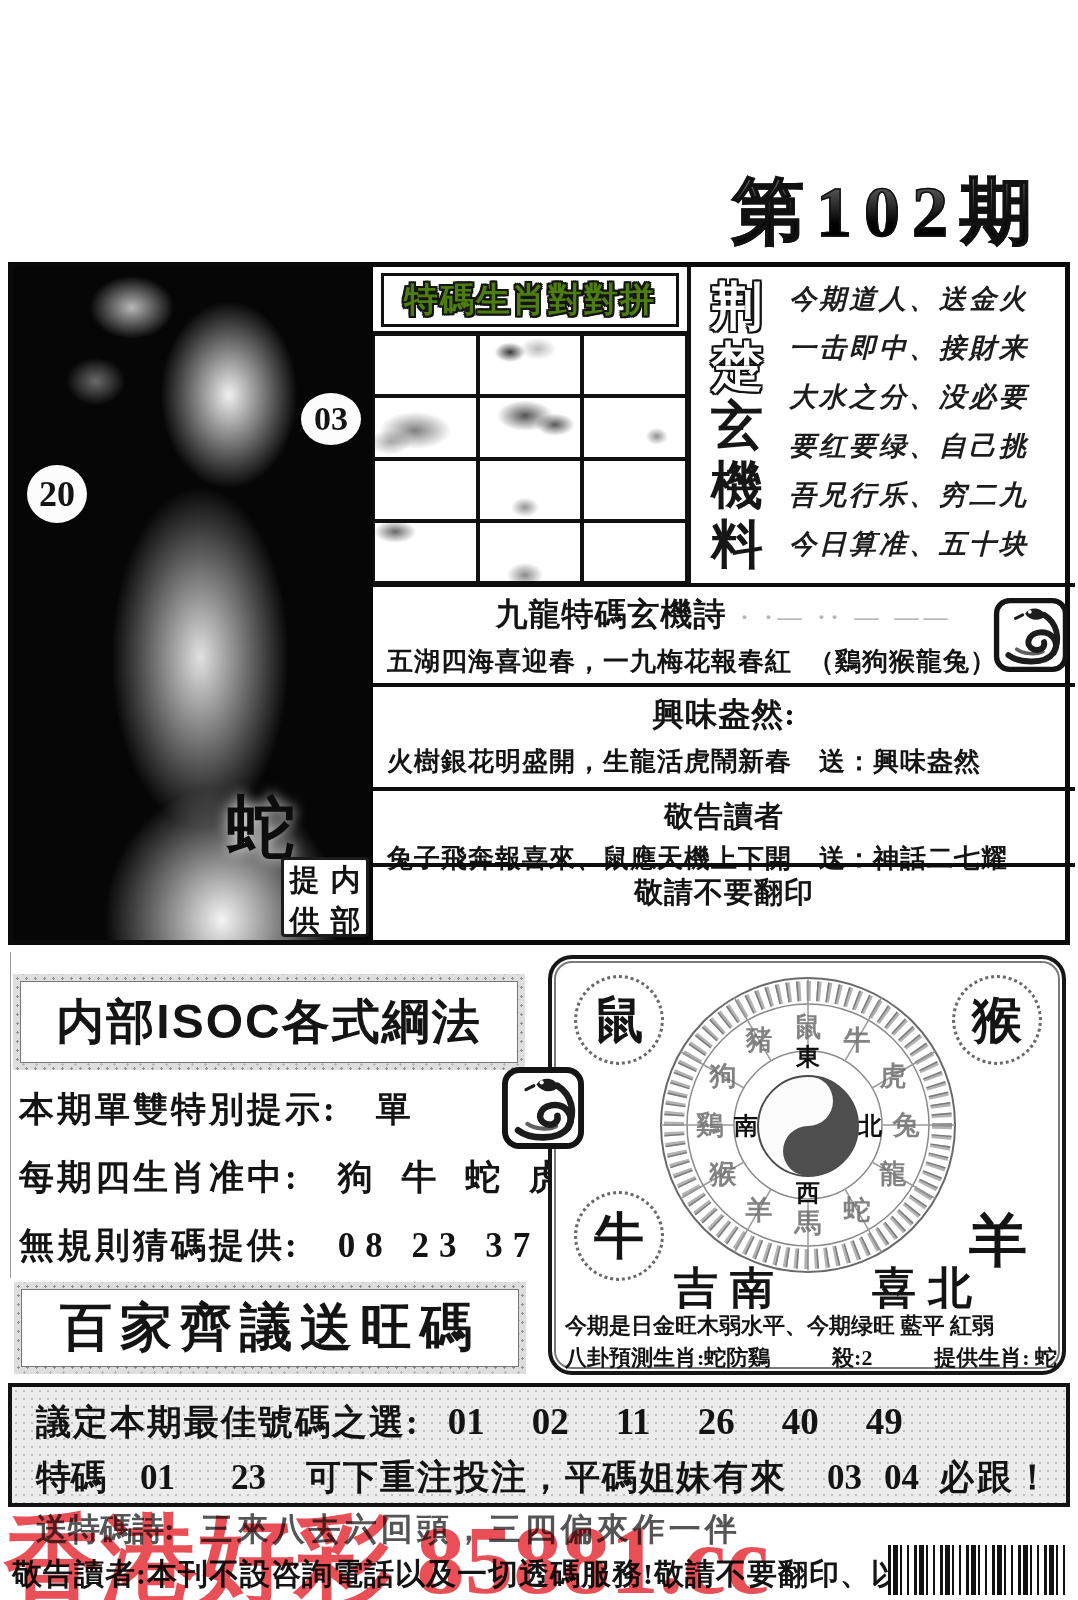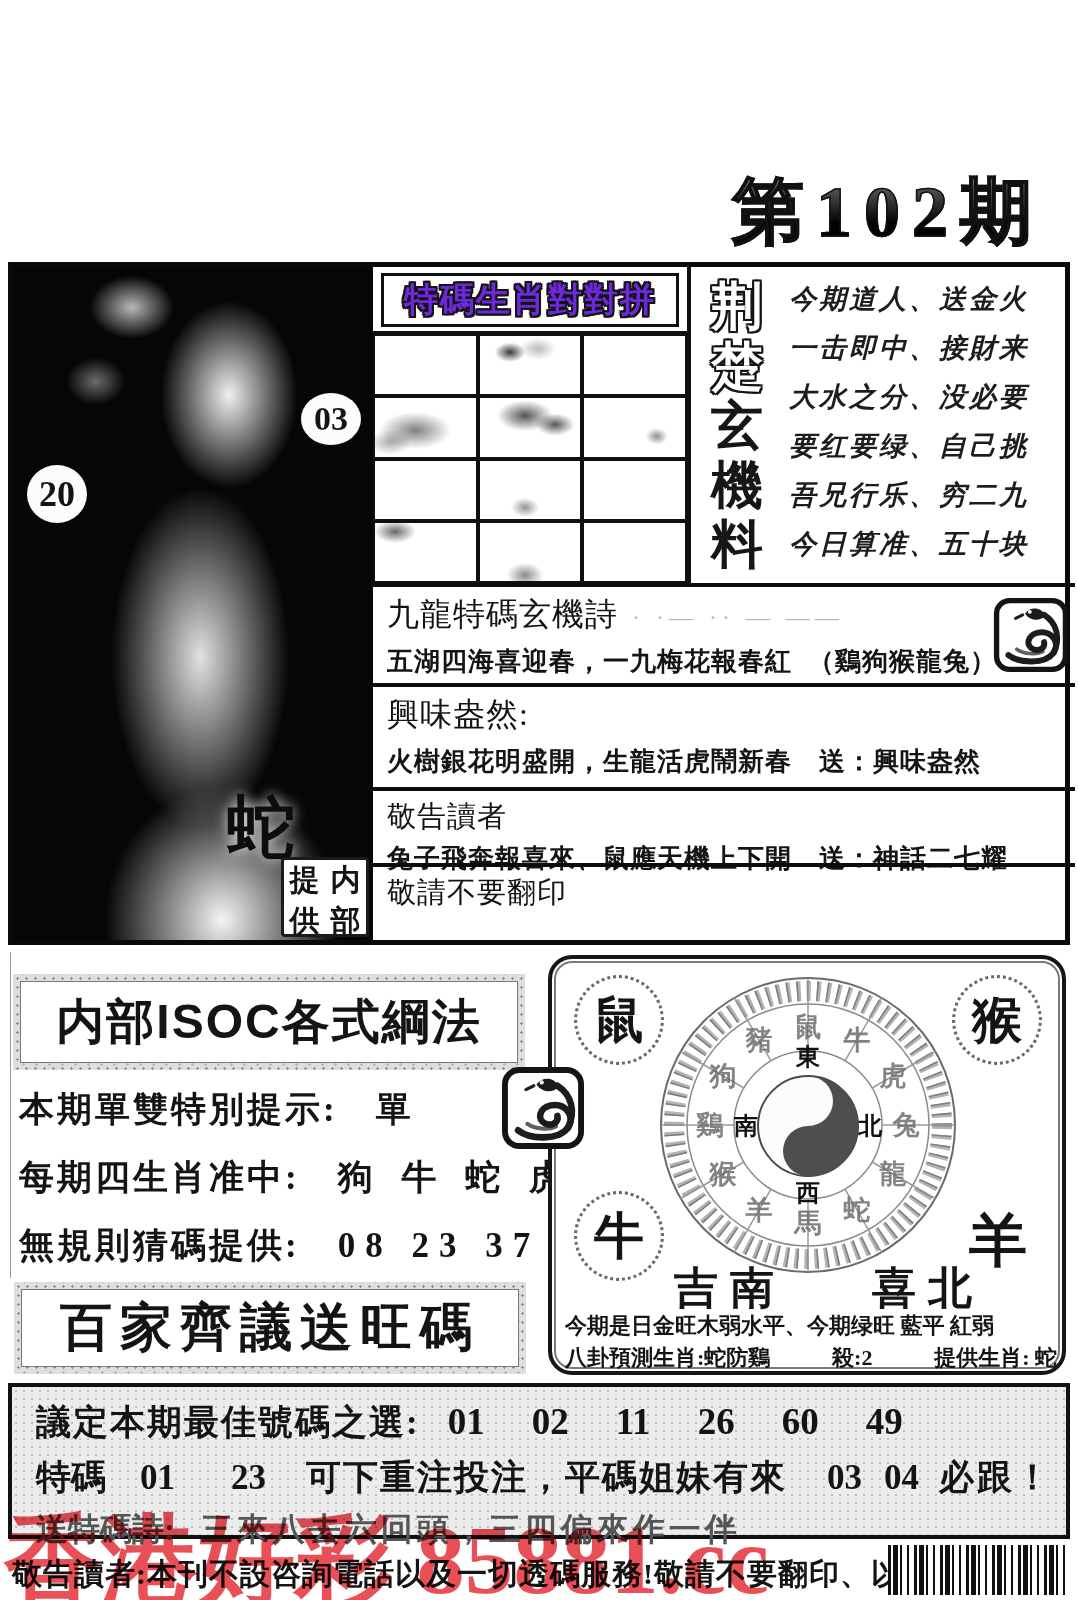--- a/index.html
+++ b/index.html
@@ -35,41 +35,41 @@
   .ball-left{left:14px;top:198px;width:60px;height:58px;font-size:36px;}
   .snake-char{position:absolute;left:214px;top:516px;font-size:68px;font-weight:bold;color:#0d0d0d;
     text-shadow:0 0 14px rgba(255,255,255,.9);}
   .stamp-mini{position:absolute;left:268px;top:590px;width:88px;height:80px;background:#fff;border:3px solid #1b1b1b;
     box-sizing:border-box;display:grid;grid-template-columns:1fr 1fr;align-items:center;justify-items:center;
     font-size:30px;font-weight:bold;border-radius:4px;}
   .right-col{position:absolute;left:360px;top:0;width:702px;height:673px;display:flex;flex-direction:column;}
   .row-top{height:316px;display:flex;box-sizing:border-box;}
   .grid-block{width:318px;border-right:4px solid #101010;box-sizing:border-box;display:flex;flex-direction:column;}
   .pg-header{margin:6px 8px 4px 8px;border:3px solid #101010;height:48px;display:flex;align-items:center;justify-content:center;
-    font-family:"Liberation Sans","DejaVu Sans",sans-serif;font-weight:900;font-size:34px;letter-spacing:2px;color:#6d28d9;
+    font-family:"Liberation Sans","DejaVu Sans",sans-serif;font-weight:900;font-size:34px;letter-spacing:2px;color:#4d7c0f;
     text-shadow:-2px -2px 0 #141414,2px -2px 0 #141414,-2px 2px 0 #141414,2px 2px 0 #141414,0 2px 0 #141414,0 -2px 0 #141414,2px 0 0 #141414,-2px 0 0 #141414;}
   .pg-grid{flex:1;margin:0 0 0 0;display:grid;grid-template-columns:repeat(3,1fr);grid-template-rows:repeat(4,1fr);border-top:3px solid #101010;}
   .pg-cell{border:2px solid #101010;background:#fff;}
   .c2{background-image:radial-gradient(22px 14px at 30% 28%,rgba(20,20,20,.85),transparent 70%),radial-gradient(26px 16px at 58% 22%,rgba(120,120,120,.5),transparent 70%);}
   .c4{background-image:radial-gradient(50px 26px at 40% 55%,rgba(60,60,60,.65),transparent 72%),radial-gradient(30px 18px at 15% 75%,rgba(90,90,90,.5),transparent 70%);}
   .c5{background-image:radial-gradient(40px 22px at 45% 30%,rgba(40,40,40,.8),transparent 70%),radial-gradient(28px 16px at 75% 45%,rgba(30,30,30,.75),transparent 70%);}
   .c6{background-image:radial-gradient(16px 12px at 72% 65%,rgba(70,70,70,.6),transparent 70%);}
   .c8{background-image:radial-gradient(20px 14px at 45% 80%,rgba(60,60,60,.55),transparent 70%);}
   .c10{background-image:radial-gradient(30px 16px at 20% 15%,rgba(40,40,40,.7),transparent 70%);}
   .c11{background-image:radial-gradient(26px 18px at 45% 90%,rgba(60,60,60,.6),transparent 70%);}
   .jc-block{flex:1;display:flex;padding:6px 4px 6px 10px;box-sizing:border-box;}
   .jc-header{width:72px;display:flex;flex-direction:column;justify-content:space-between;padding:4px 0;}
   .jc-header div{font-size:52px;font-weight:900;line-height:58px;text-align:center;font-family:"Liberation Sans","DejaVu Sans",sans-serif;color:#161616;}
   .jc-header div:nth-child(-n+2){color:#fff;
     text-shadow:-2px -2px 0 #141414,2px -2px 0 #141414,-2px 2px 0 #141414,2px 2px 0 #141414,0 2px 0 #141414,0 -2px 0 #141414,2px 0 0 #141414,-2px 0 0 #141414;}
   .jc-lines{flex:1;padding:2px 0 0 16px;}
   .jc-lines div{font-size:27px;font-style:italic;font-weight:600;letter-spacing:3px;line-height:49px;color:#1d1d1d;white-space:nowrap;}
 
   .sec{border-top:4px solid #0c0c0c;padding:6px 14px;box-sizing:border-box;position:relative;}
-  .sec-h{font-size:32px;font-weight:normal;letter-spacing:1px;}
+  .sec-h{font-size:32px;font-weight:bold;letter-spacing:1px;text-align:center;}
   .sec-l{font-size:26px;font-weight:bold;letter-spacing:1px;margin-top:7px;white-space:nowrap;}
   .sec0{height:100px;}.sec1{height:104px;}.sec2{height:76px;}.sec3{flex:1;}
   .sec2 .sec-h,.sec3 .sec-h{font-size:29px;}
   .sec2 .sec-l,.sec3 .sec-l{margin-top:4px;}
   .faded{color:#b5b5b5;font-size:24px;margin-left:14px;letter-spacing:5px;}
   .bracket{margin-left:16px;}
   .stamp{position:absolute;width:76px;height:80px;}
   .stamp-sec0{right:6px;top:8px;}
 
   
@@ -97,21 +97,21 @@
   .zlabel{position:absolute;top:300px;font-size:44px;font-weight:bold;letter-spacing:12px;white-space:nowrap;}
   .zlabel-s{left:122px;}.zlabel-n{left:320px;}
   .zinfo{position:absolute;left:13px;top:352px;width:492px;font-size:22px;font-weight:bold;white-space:nowrap;letter-spacing:0;}
   .zinfo2{position:absolute;left:13px;top:384px;width:492px;display:flex;justify-content:space-between;font-size:22px;font-weight:bold;}
 
   
   .baijia{position:absolute;left:14px;top:1282px;width:512px;height:92px;padding:7px;box-sizing:border-box;}
   .baijia-title{font-family:"Liberation Sans","DejaVu Sans",sans-serif;font-weight:900;font-size:52px;letter-spacing:8px;white-space:nowrap;}
 
   
-  .picks{position:absolute;left:8px;top:1383px;width:1062px;height:156px;border:4px solid #121212;box-sizing:border-box;
+  .picks{position:absolute;left:8px;top:1383px;width:1062px;height:124px;border:4px solid #121212;box-sizing:border-box;
     background-color:#ececec;background-image:radial-gradient(#bdbdbd 1px,transparent 1.2px);background-size:8px 8px;
     padding:12px 24px;}
   .pline{display:flex;align-items:baseline;font-weight:bold;white-space:nowrap;}
   .pline1 .lbl{font-size:35px;letter-spacing:2px;}
   .pnums{display:flex;margin-left:28px;}
   .pnums span{font-size:37px;margin-right:47px;}
   .pline2{margin-top:8px;font-size:35px;}
   .pline2 .n1{margin-left:34px;}.pline2 .n2{margin-left:56px;}.pline2 .tx{margin-left:40px;letter-spacing:2px;}
   .pline2 .f1{margin-left:40px;}.pline2 .f2{margin-left:22px;}.pline2 .sfx{margin-left:20px;letter-spacing:3px;}
   .pline3{margin-top:7px;font-size:32px;color:#555;}
@@ -317,21 +317,21 @@
   </div>
 
   <div class="picks">
     <div class="pline pline1">
       <span class="lbl">議定本期最佳號碼之選:</span>
       <span class="pnums">
         <span>01</span>
         <span>02</span>
         <span>11</span>
         <span>26</span>
-        <span>60</span>
+        <span>40</span>
         <span>49</span>
       </span>
     </div>
     <div class="pline pline2">
       <span>特碼</span>
       <span class="n1">01</span>
       <span class="n2">23</span>
       <span class="tx">可下重注投注，平碼姐妹有來</span>
       <span class="f1">03</span>
       <span class="f2">04</span>

